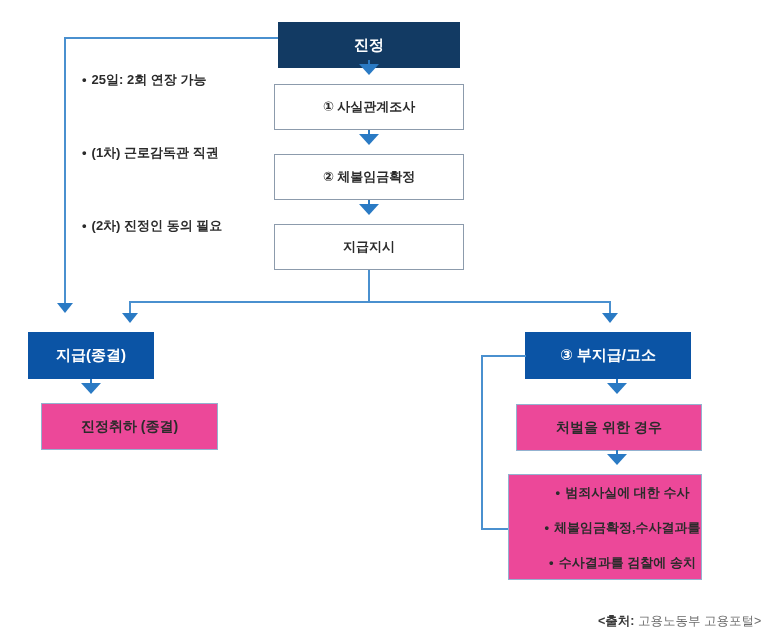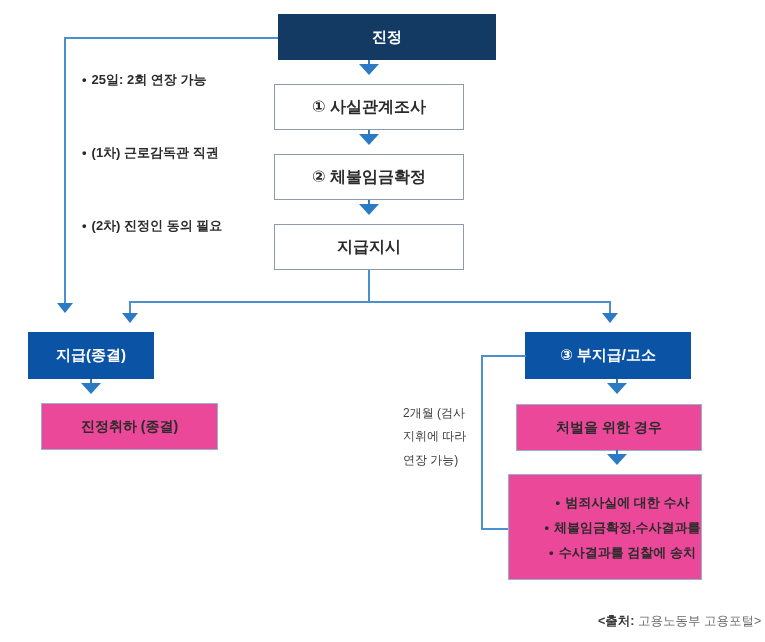--- a/index.html
+++ b/index.html
@@ -45,21 +45,21 @@
     color: #ffffff;
     font-weight: bold;
     font-size: 15px;
     border: 1px solid #0b54a5;
   }
 
   .node-outline {
     background: #ffffff;
     color: #2b2b2b;
     font-weight: bold;
-    font-size: 16px;
+    font-size: 13px;
     border: 1px solid #8c9bac;
   }
 
   .node-outline-soft {
     background: #ec4899;
     color: #2b2b2b;
     font-weight: bold;
     font-size: 14px;
     border: 1px solid #93b2d0;
   }
@@ -86,21 +86,21 @@
     margin-right: 5px;
     color: #2b2b2b;
   }
 
   #notes-left .bullet-line {
     padding: 6px 0;
   }
 
   #crime-list {
     padding-left: 35px;
-    gap: 2px;
+    gap: 12px;
   }
   #crime-list .bullet-line {
     padding: 5px 0;
   }
 
   
   .annotation {
     position: absolute;
     font-size: 12px;
     color: #3d3d3d;
@@ -162,21 +162,21 @@
 </style>
 </head>
 <body>
 
 <div id="canvas">
 
   <div class="line-thin-h" style="left:64px; top:37px; width:214px;"></div>
   <div class="line-thin-v" style="left:64px; top:37px; height:268px;"></div>
   <div class="arrow-down-sm" style="left:57px; top:303px;"></div>
 
-  <div class="node node-filled-dark" style="left:278px; top:14px; width:218px; height:46px;">
+  <div class="node node-filled-dark" style="left:278px; top:22px; width:182px; height:46px;">
     <span>진정</span>
   </div>
 
   <div class="line-v" style="left:368px; top:60px; height:6px;"></div>
   <div class="arrow-down" style="left:359px; top:64px;"></div>
 
   <div class="node node-outline" style="left:274px; top:84px; width:190px; height:46px;">
     <span>① 사실관계조사</span>
   </div>
 
@@ -232,25 +232,20 @@
   </div>
 
   <div class="line-v" style="left:616px; top:450px; height:6px;"></div>
   <div class="arrow-down" style="left:607px; top:454px;"></div>
 
   <div class="line-thin-h" style="left:481px; top:355px; width:45px;"></div>
   <div class="line-thin-v" style="left:481px; top:355px; height:174px;"></div>
   <div class="line-thin-h" style="left:481px; top:528px; width:30px;"></div>
   <div class="arrow-right-sm" style="left:508px; top:521px;"></div>
 
-  <div class="annotation" style="left:403px; top:402px; width:80px;">
-    <div>2개월 (검사</div>
-    <div>지휘에 따라</div>
-    <div>연장 가능)</div>
-  </div>
 
   <div class="node node-outline-soft bullet-block" id="crime-list" style="left:508px; top:474px; width:194px; height:106px; display:flex;">
     <div class="bullet-line">범죄사실에 대한 수사</div>
     <div class="bullet-line">체불임금확정,수사결과를</div>
     <div class="bullet-line">수사결과를 검찰에 송치</div>
   </div>
 
   <div class="source-note" style="left:598px; top:613px;">
     <span class="src-label">&lt;</span><span class="src-label">출처:</span><span> 고용노동부 고용포털</span><span>&gt;</span>
   </div>

